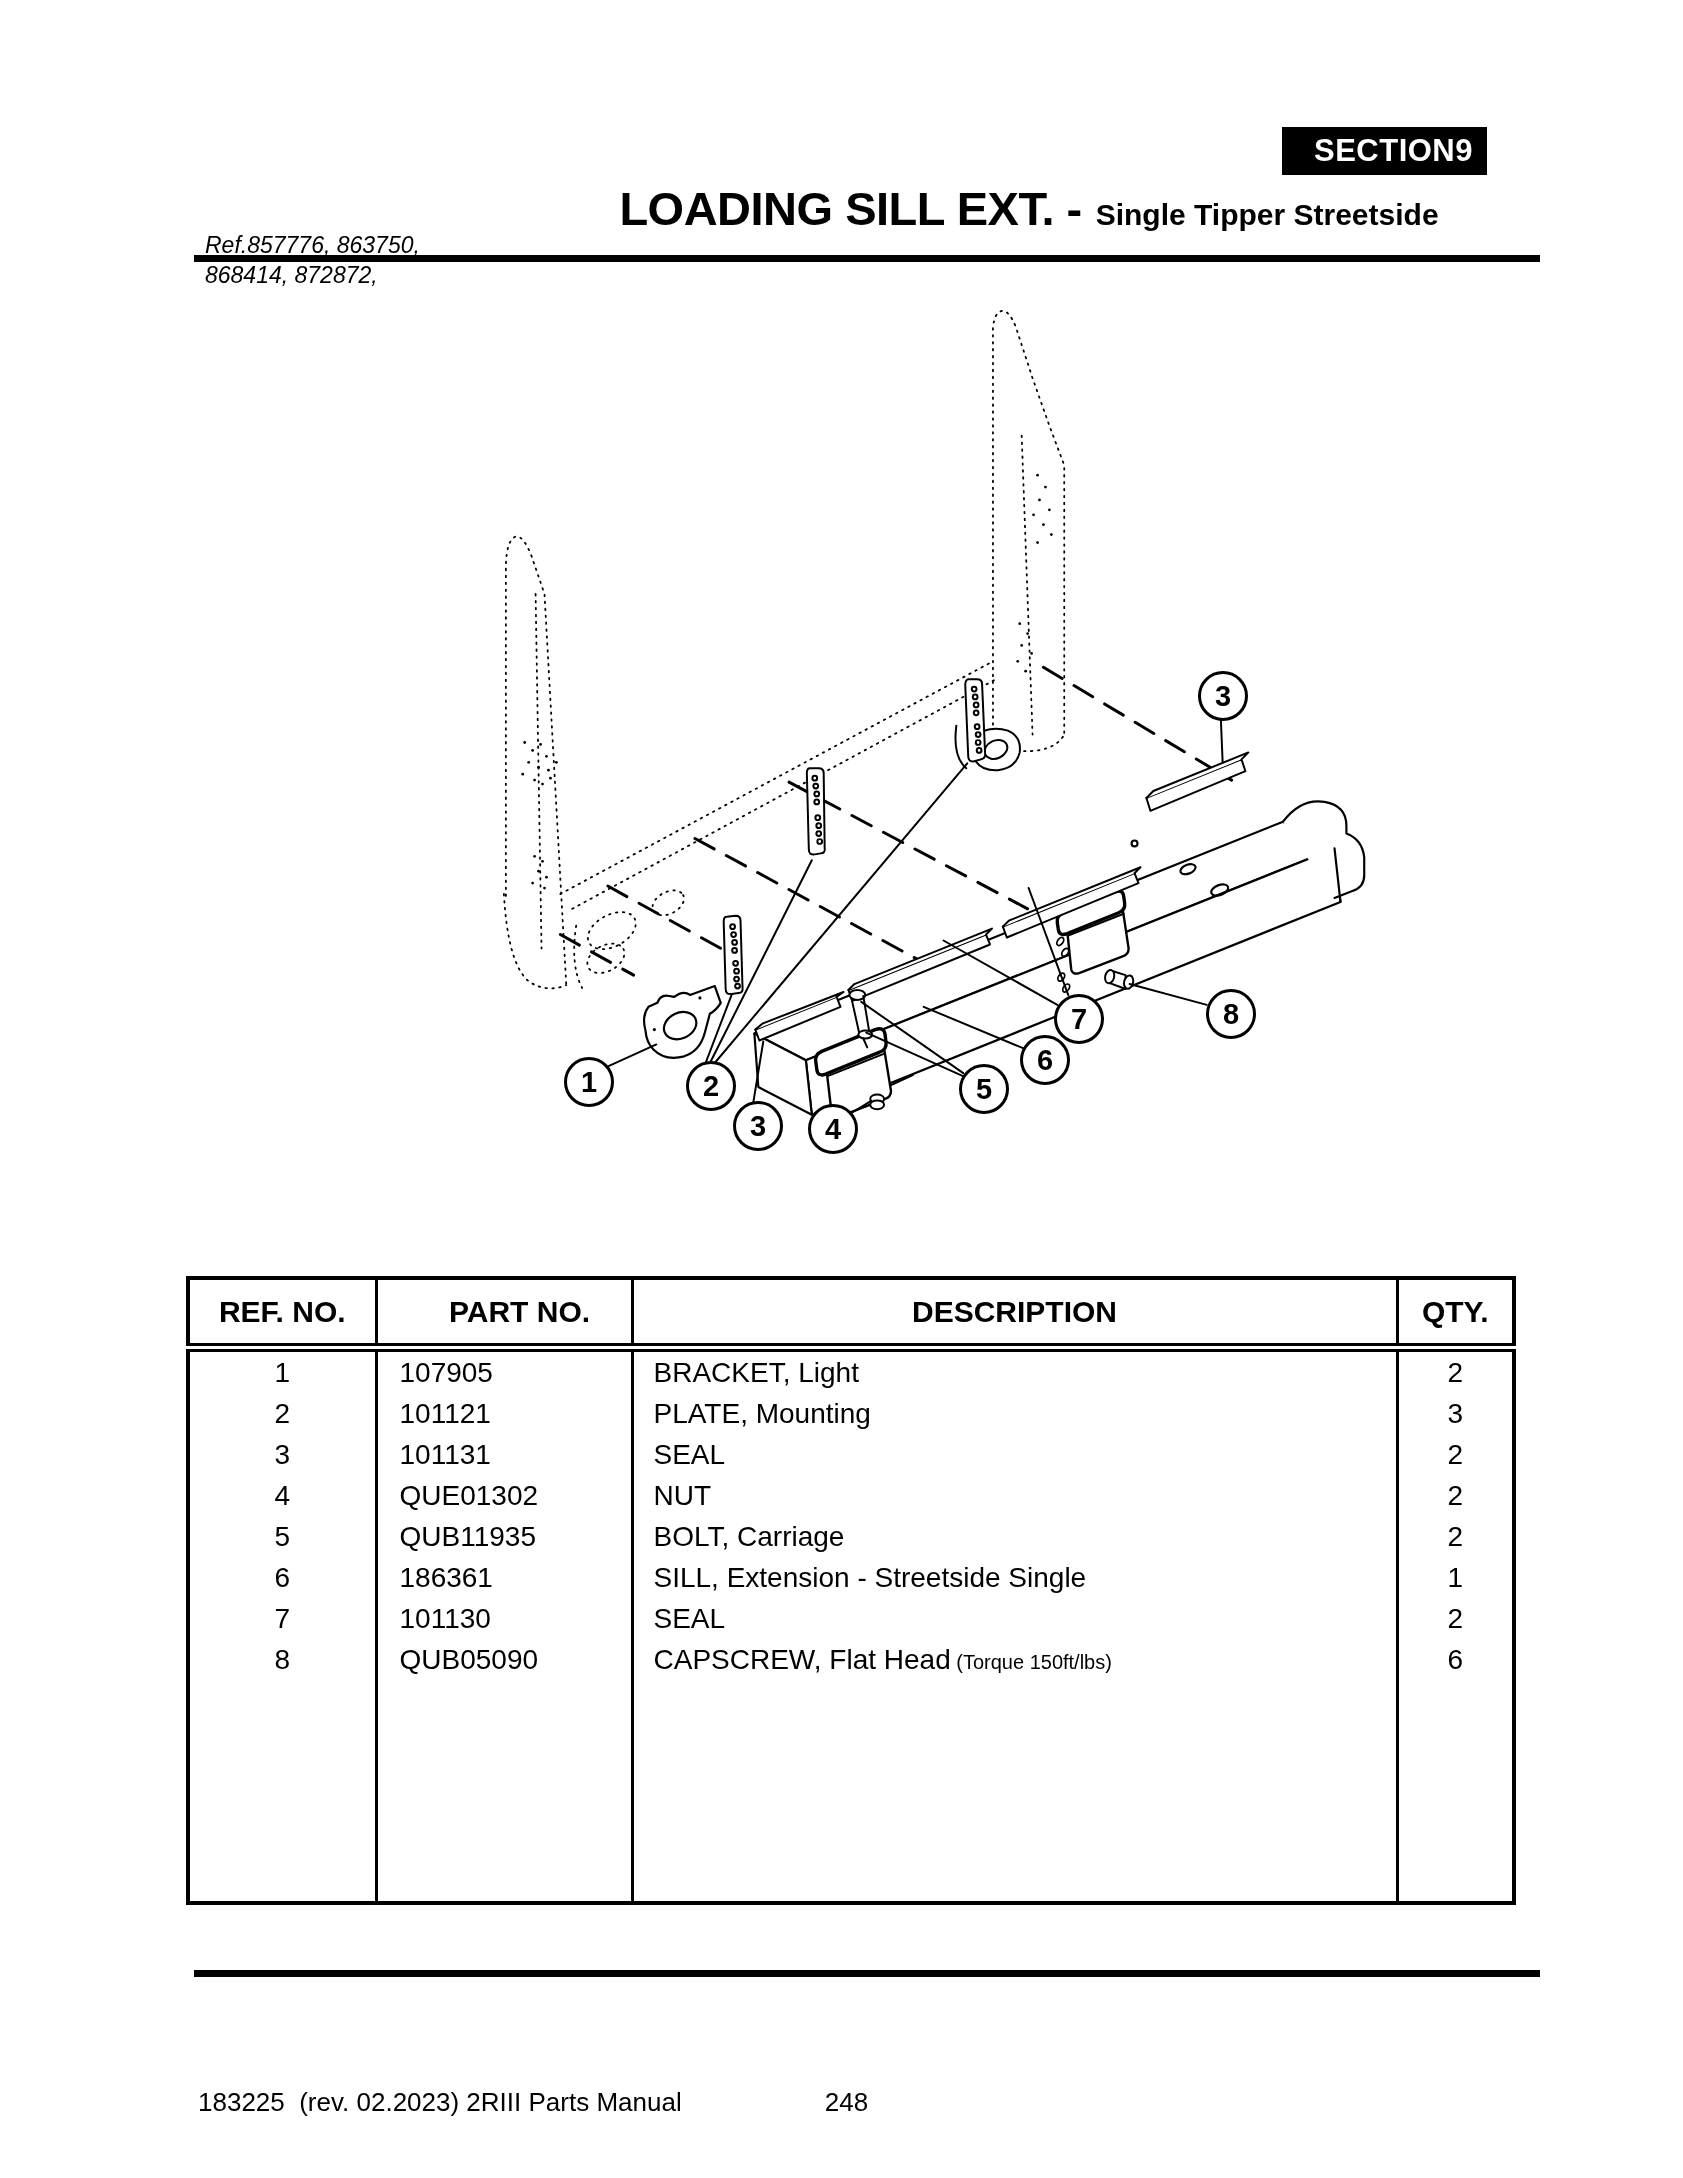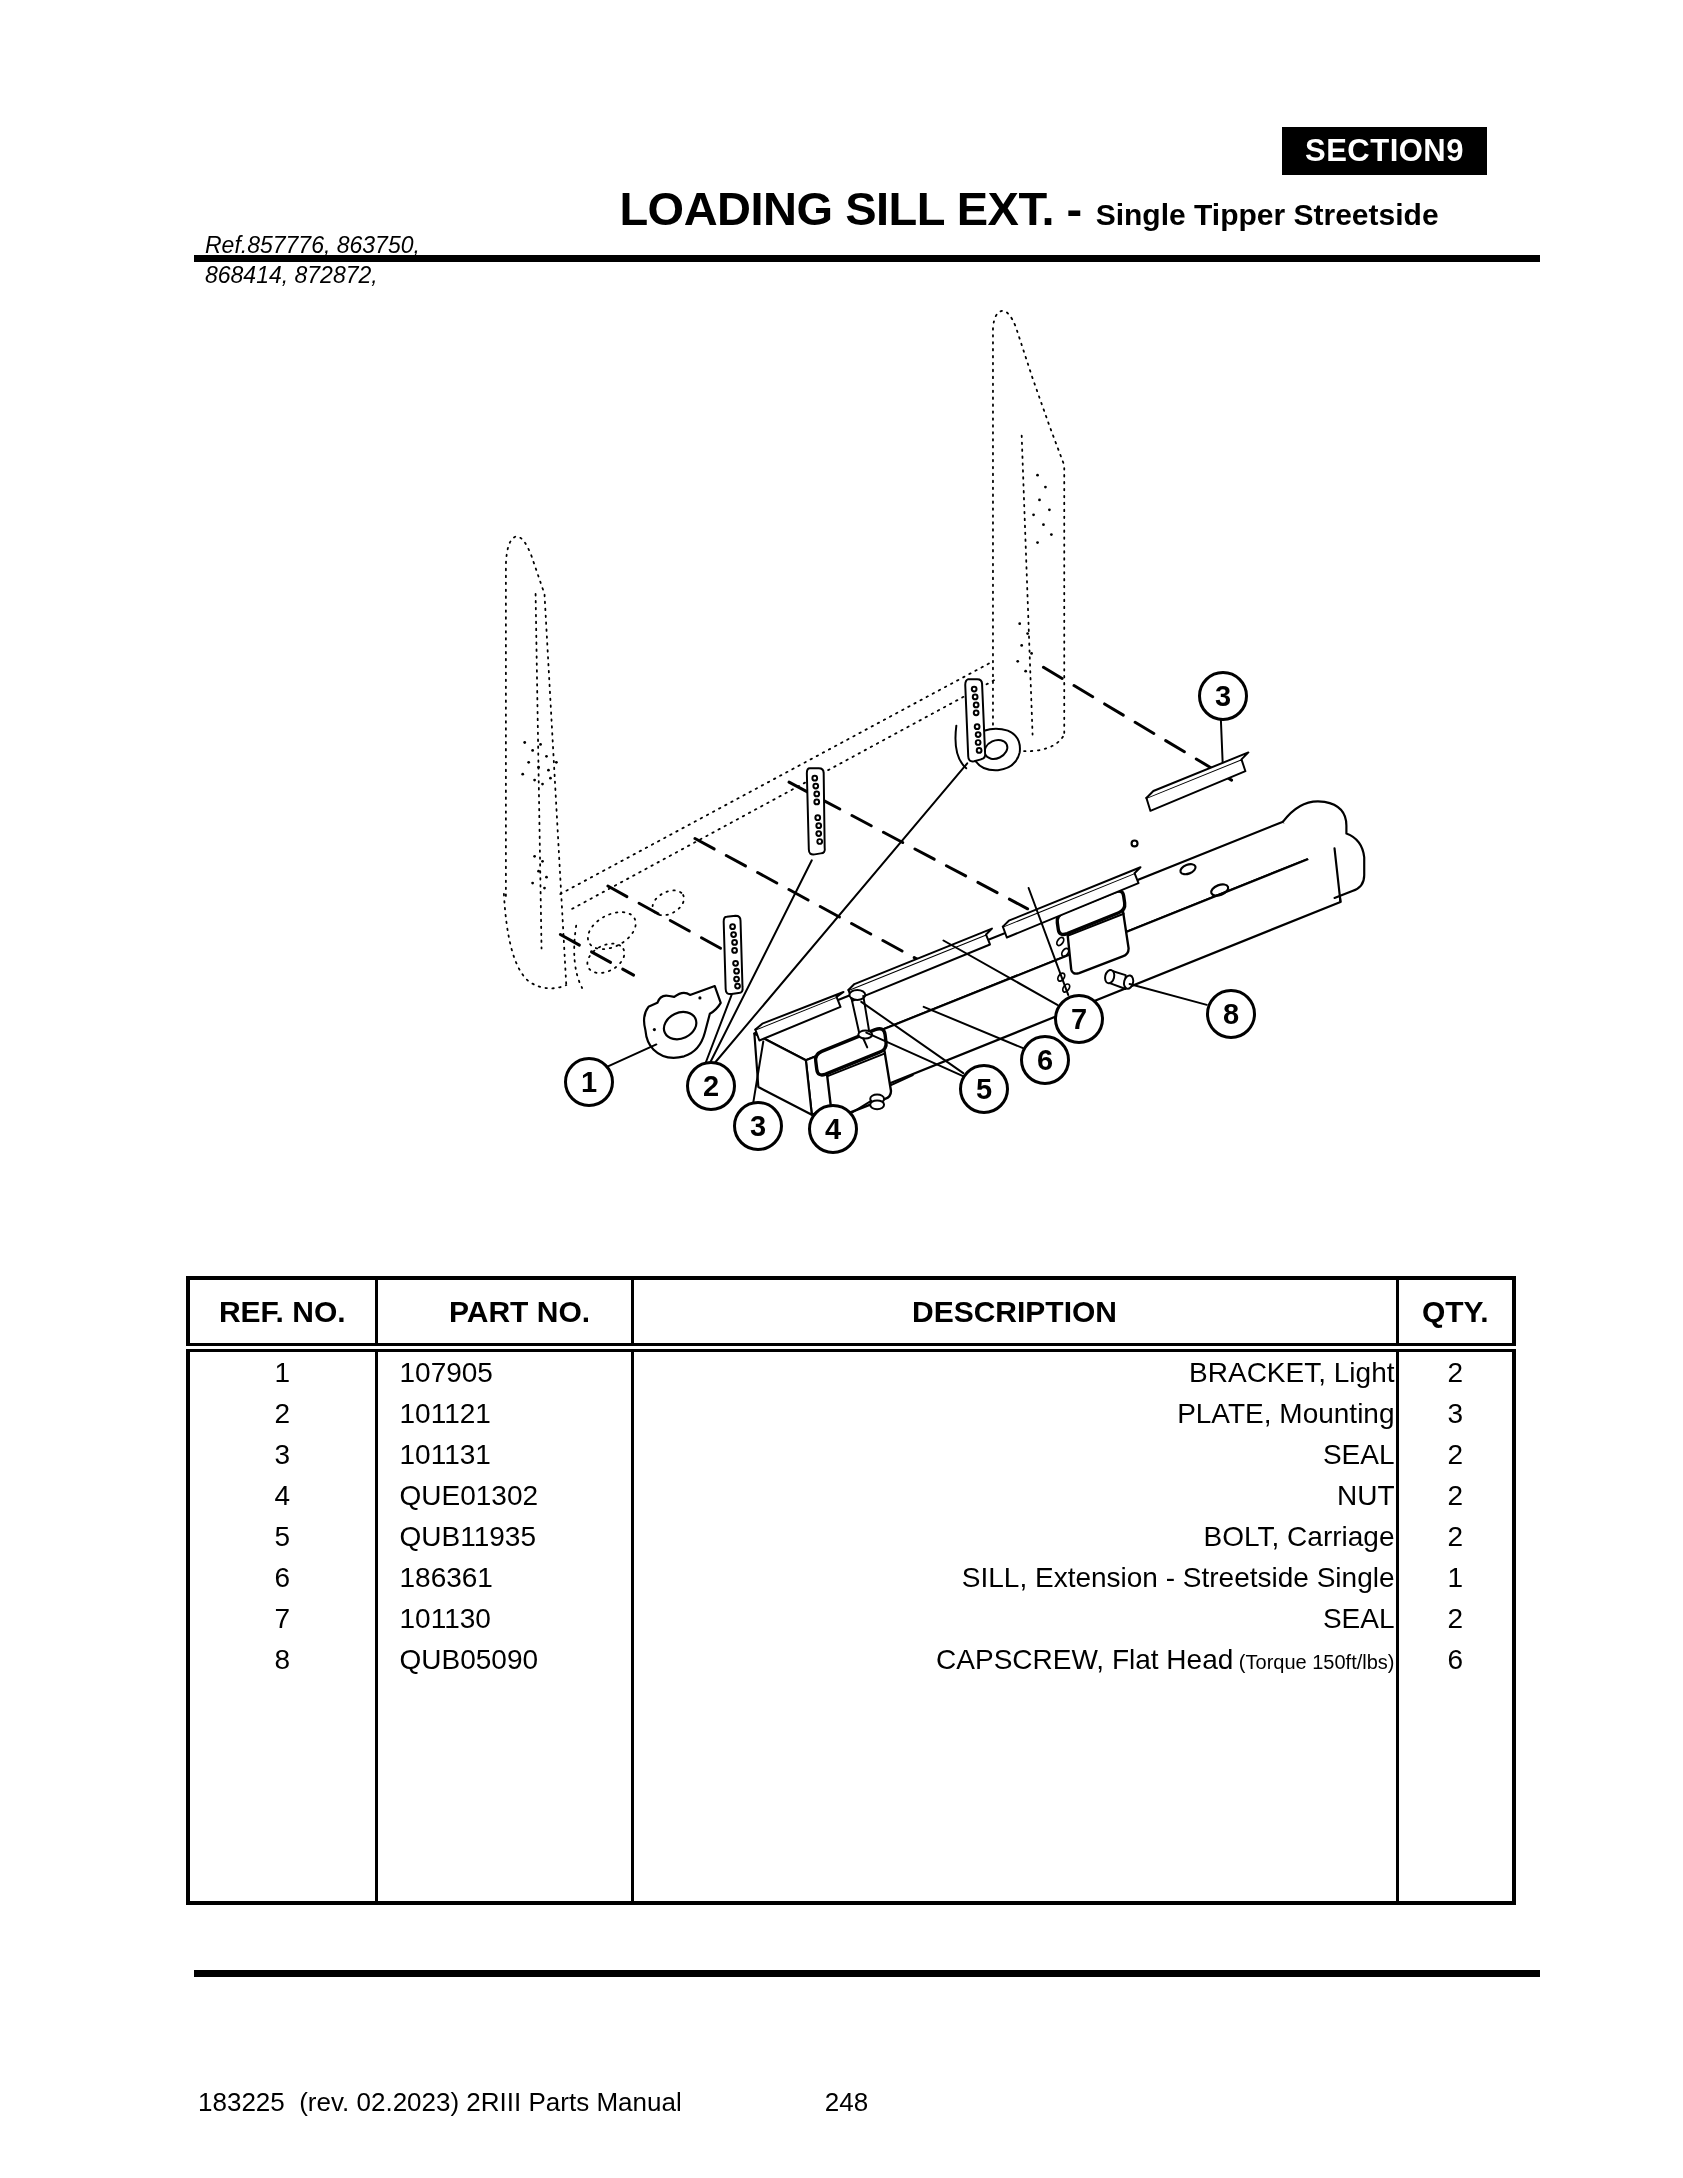--- a/index.html
+++ b/index.html
@@ -3,21 +3,21 @@
 <meta charset="utf-8">
 <style>
   html,body{margin:0;padding:0;background:#e8e8e8;}
   #page{
     position:relative;width:1683px;height:2178px;background:#ffffff;
     font-family:"Liberation Sans",sans-serif;color:#000;overflow:hidden;
   }
   
   .section-badge{
     position:absolute;left:1282px;top:127px;width:205px;height:48px;
-    background:#000;color:#fff;display:flex;align-items:center;justify-content:center;
+    background:#000;color:#fff;display:flex;align-items:center;justify-content:flex-end;
     padding:0 14px;box-sizing:border-box;font-weight:bold;font-size:31px;letter-spacing:0.5px;
   }
   .ref-block{
     position:absolute;left:205px;top:184px;font-style:italic;font-size:23px;line-height:30px;margin-top:46px;
   }
   .title-row{
     position:absolute;left:554px;top:181px;width:950px;display:flex;align-items:baseline;
     justify-content:center;gap:14px;white-space:nowrap;
   }
   .title-main{font-weight:bold;font-size:47px;letter-spacing:-0.5px;}
@@ -43,21 +43,21 @@
   #parts-table th{
     font-weight:bold;font-size:30px;height:61px;vertical-align:middle;text-align:center;
   }
   #parts-table thead tr{border-bottom:9px double #000;}
   #parts-table th.c-ref,#parts-table td.c-ref{border-right:3px solid #000;}
   #parts-table th.c-part,#parts-table td.c-part{border-right:3px solid #000;padding-left:32px;}
   #parts-table th.c-desc,#parts-table td.c-desc{border-right:3px solid #000;}
   #parts-table td{font-size:28px;height:39px;vertical-align:middle;}
   #parts-table td.c-ref{text-align:center;}
   #parts-table td.c-part{text-align:left;padding-left:22px;}
-  #parts-table td.c-desc{text-align:right;padding-left:20px;}
+  #parts-table td.c-desc{text-align:left;padding-left:20px;}
   #parts-table td.c-qty{text-align:center;}
   #parts-table tr.filler td{height:auto;}
   .desc-note{font-size:20px;}
   
   .footer-row{position:absolute;left:0;top:2087px;width:1683px;font-size:26px;}
   .footer-left{position:absolute;left:198px;white-space:pre;}
   .footer-page{position:absolute;left:807px;width:79px;text-align:center;}
 </style>
 </head>
 <body>

